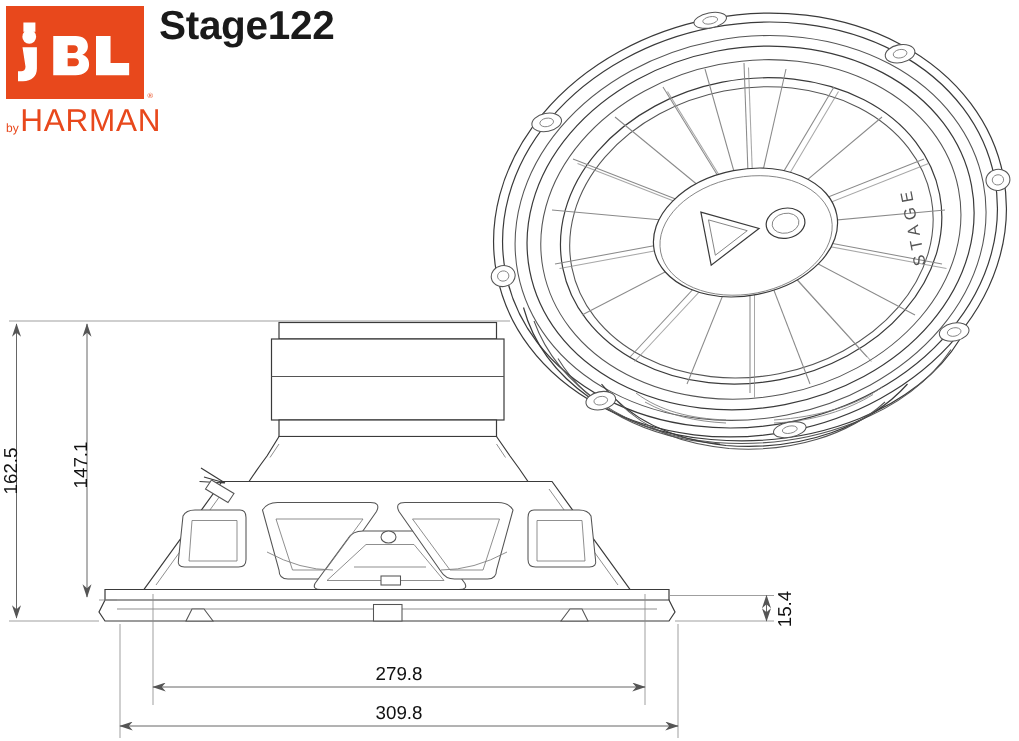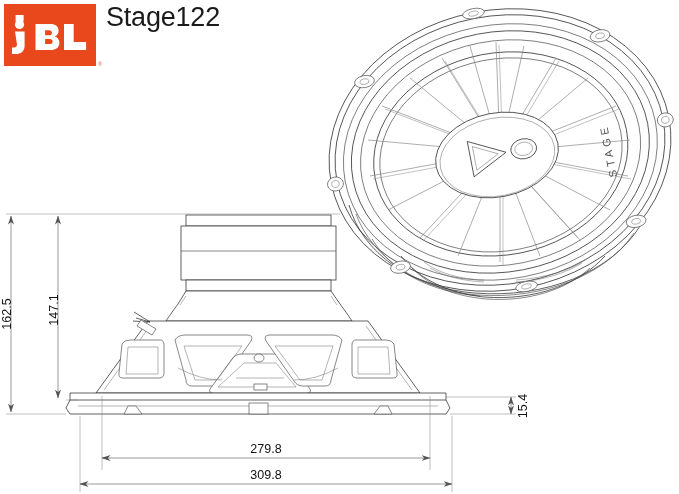--- a/index.html
+++ b/index.html
@@ -29,21 +29,21 @@
   }
   .brand-by{font-size:8px;line-height:1;padding-bottom:1px;letter-spacing:0;}
   .brand-harman{
     font-size:21px;line-height:1;font-weight:400;letter-spacing:0.5px;
     padding-left:1px;
   }
 
   
   .model-title{
     position:absolute;left:106px;top:2px;
-    font-size:27px;line-height:30px;font-weight:400;color:#1a1a1a;
+    font-size:27px;line-height:30px;font-weight:700;color:#1a1a1a;
     letter-spacing:-0.2px;white-space:nowrap;
   }
 
   
   svg.dwg{position:absolute;left:0;top:0;width:679px;height:494px;}
   .ln{fill:none;stroke:#3a3a3a;stroke-width:0.8;}
   .ln2{fill:none;stroke:#555;stroke-width:0.7;}
   .lnf{fill:#ffffff;stroke:#3a3a3a;stroke-width:0.8;}
   .lnf2{fill:#ffffff;stroke:#555;stroke-width:0.7;}
   .thin{fill:none;stroke:#777;stroke-width:0.55;}
@@ -72,20 +72,24 @@
 
           <path d="M24.5 9.0 h15.0 c5.0 0 8.1 2.6 8.1 6.8 c0 2.8 -1.5 4.8 -3.8 5.7
                    c2.8 0.8 4.6 3.0 4.6 6.3 c0 4.7 -3.4 7.3 -9.0 7.3 h-14.9 z
                    M34.1 15.2 v5.1 h4.1 c1.7 0 2.7 -1.0 2.7 -2.6 c0 -1.6 -1.0 -2.5 -2.7 -2.5 z
                    M34.1 23.9 v5.2 h4.6 c1.8 0 2.9 -1.0 2.9 -2.6 c0 -1.6 -1.1 -2.6 -2.9 -2.6 z" fill="#ffffff" fill-rule="evenodd"></path>
 
           <path d="M53.0 9.0 h9.7 v18.0 h12.4 v8.1 h-22.1 z" fill="#ffffff"></path>
         </svg>
       </div>
       <span class="brand-reg">®</span>
+    </div>
+    <div class="brand-sub">
+      <span class="brand-by">by</span>
+      <span class="brand-harman">HARMAN</span>
     </div>
   </div>
 
   <div class="model-title">Stage122</div>
 
   <svg class="dwg" viewBox="0 0 679 494">
     <defs>
       <marker id="ah" markerWidth="9" markerHeight="9" refX="8.5" refY="3" orient="auto" markerUnits="userSpaceOnUse">
         <path d="M0,0 L9,3 L0,6 L2.6,3 z" fill="#555"></path>
       </marker>

